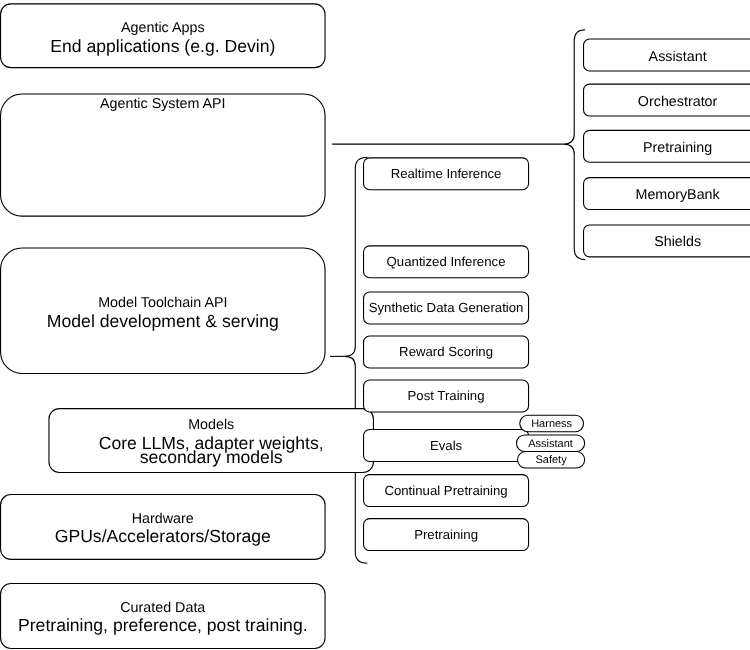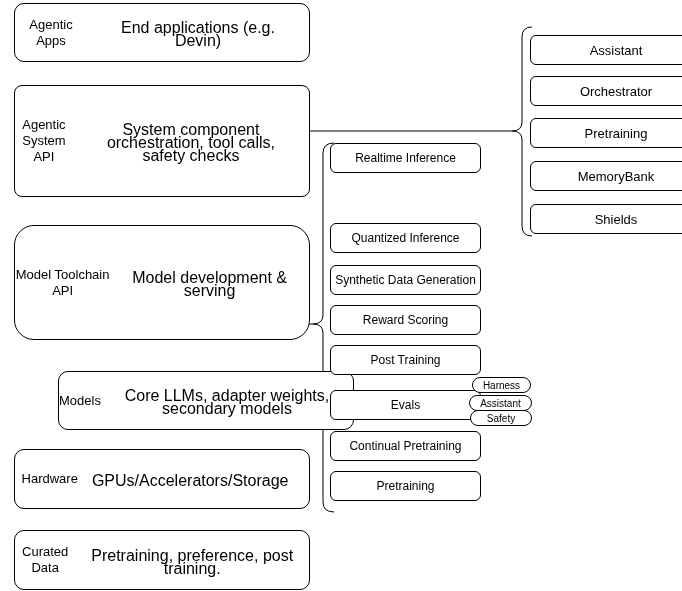--- a/index.html
+++ b/index.html
@@ -2,29 +2,29 @@
 <html><head>
 <meta charset="utf-8">
 <style>
   html,body{margin:0;padding:0;background:#ffffff;}
   #canvas{
     position:relative;width:682px;height:591px;background:#ffffff;
     font-family:"Liberation Sans", sans-serif;color:#000;overflow:hidden;
   }
   #connectors{position:absolute;left:0;top:0;z-index:1;pointer-events:none;}
   .lbox{
-    position:absolute;left:14px;width:296px;background:#fff;
+    position:absolute;left:0;width:296px;background:#fff;
     border:1px solid #000;box-sizing:border-box;
-    display:flex;flex-direction:row;align-items:center;justify-content:center;
+    display:flex;flex-direction:column;align-items:center;justify-content:center;
     text-align:center;z-index:2;
   }
   .lbox .title{font-size:13px;line-height:16px;}
   .lbox .sub{font-size:16px;line-height:13px;margin-top:3px;padding:0 14px;}
   .b1{top:3px;height:59px;border-radius:10px;}
-  .b2{top:85px;height:112px;border-radius:8px;}
+  .b2{top:85px;height:112px;border-radius:20px;justify-content:space-between;}
   .b3{top:225px;height:115px;border-radius:20px;}
   .b4{top:371px;height:59px;border-radius:10px;margin-left:44px;}
   .b5{top:449px;height:60px;border-radius:10px;}
   .b6{top:530px;height:60px;border-radius:10px;}
   .mitem{
     position:absolute;left:330px;width:151px;height:30px;background:#fff;
     border:1px solid #000;border-radius:6px;box-sizing:border-box;
     display:flex;align-items:center;justify-content:center;
     font-size:12px;z-index:2;text-align:center;
   }
@@ -59,21 +59,20 @@
     <path d="M532,27 Q522,27 522,37 L522,122 Q522,131 512,131 Q522,131 522,140 L522,226 Q522,236 532,236" fill="none" stroke="#000" stroke-width="1"></path>
     <line x1="302" y1="131" x2="512" y2="131" stroke="#000" stroke-width="1"></line>
   </svg>
 
   <div class="lbox b1">
     <div class="title">Agentic Apps</div>
     <div class="sub">End applications (e.g. Devin)</div>
   </div>
   <div class="lbox b2">
     <div class="title">Agentic System API</div>
-    <div class="sub">System component orchestration, tool calls, safety checks</div>
   </div>
   <div class="lbox b3">
     <div class="title">Model Toolchain API</div>
     <div class="sub">Model development &amp; serving</div>
   </div>
   <div class="lbox b4">
     <div class="title">Models</div>
     <div class="sub">Core LLMs, adapter weights, secondary models</div>
   </div>
   <div class="lbox b5">

